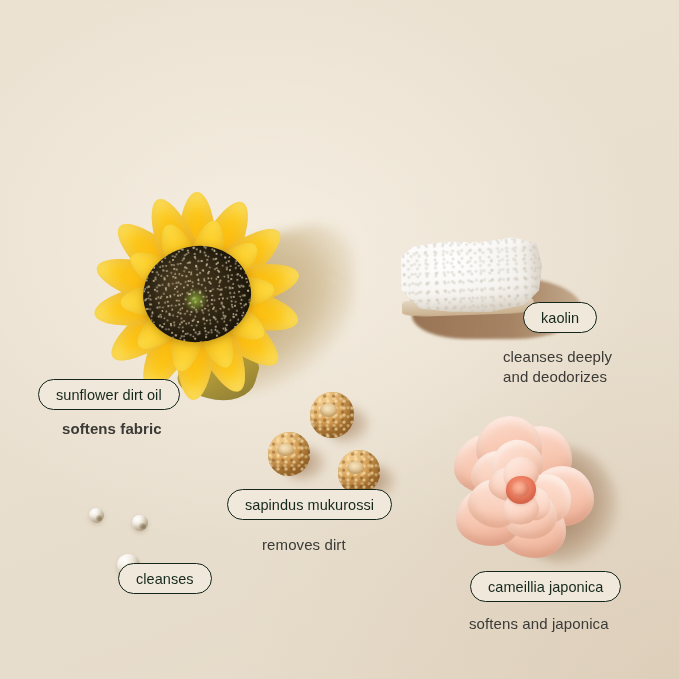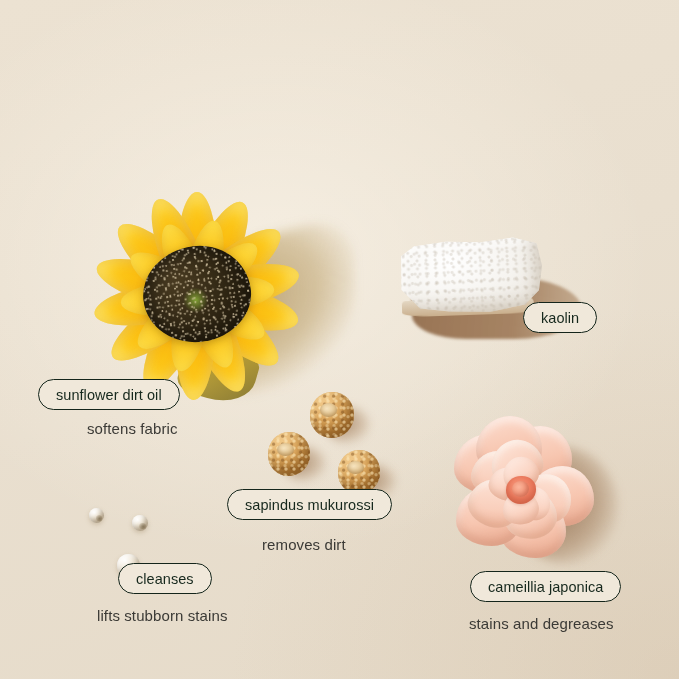--- a/index.html
+++ b/index.html
@@ -70,21 +70,21 @@
     color: #3b3a36;
     font-size: 15px;
     line-height: 1.32;
     letter-spacing: 0.1px;
     white-space: pre-line;
     z-index: 40;
   }
 
   
   #pill-sunflower   { left: 38px;  top: 379px; }
-  #cap-sunflower    { left: 87px;  top: 419px; }
+  #cap-sunflower    { left: 62px;  top: 419px; font-weight: bold; }
 
   #pill-kaolin      { left: 523px; top: 302px; }
   #cap-kaolin       { left: 503px; top: 347px; }
 
   #pill-sapindus    { left: 227px; top: 489px; }
   #cap-sapindus     { left: 262px; top: 535px; }
 
   #pill-enzymes     { left: 118px; top: 563px; }
   #cap-enzymes      { left: 97px;  top: 606px; }
 
@@ -404,23 +404,24 @@
   <div class="subject" id="enzymes-art">
     <div class="bead" id="bead-1"></div>
     <div class="bead" id="bead-2"></div>
     <div class="bead" id="bead-3"></div>
   </div>
 
   <div class="pill" id="pill-sunflower">sunflower dirt oil</div>
   <div class="caption" id="cap-sunflower">softens fabric</div>
 
   <div class="pill" id="pill-kaolin">kaolin</div>
+  <div class="caption" id="cap-kaolin">cleanses deeply
+and deodorizes</div>
 
   <div class="pill" id="pill-sapindus">sapindus mukurossi</div>
   <div class="caption" id="cap-sapindus">removes dirt</div>
 
   <div class="pill" id="pill-enzymes">cleanses</div>
-  <div class="caption" id="cap-enzymes">lifts stubborn stains</div>
 
   <div class="pill" id="pill-camellia">cameillia japonica</div>
-  <div class="caption" id="cap-camellia">stains and degreases</div>
+  <div class="caption" id="cap-camellia">softens and japonica</div>
 
 </div>
 
 </body></html>

